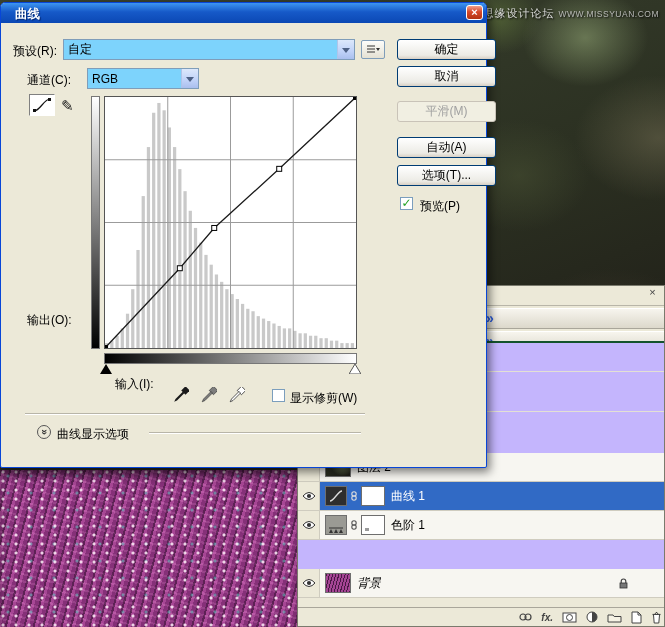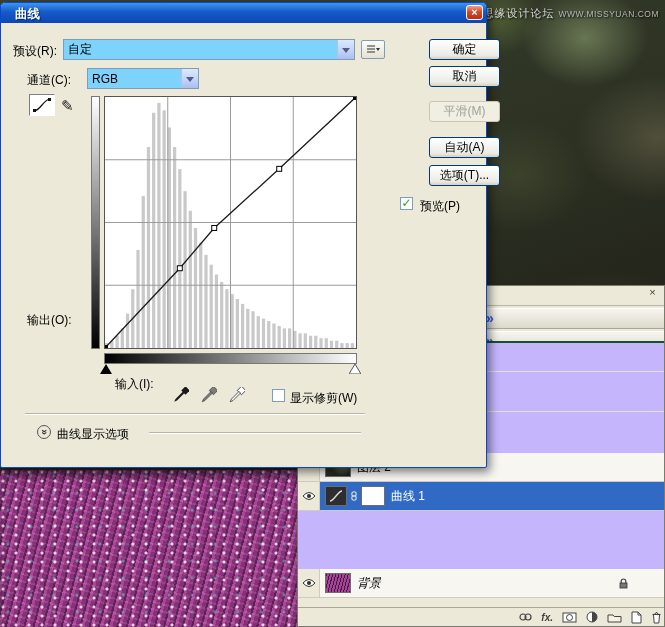--- a/index.html
+++ b/index.html
@@ -88,23 +88,23 @@
   .close-btn { position:absolute; right:3px; top:2px; width:17px; height:15px; border:1px solid #fff;
     border-radius:3px; background:linear-gradient(#f09e8b,#d6492a 45%,#b33312); color:#fff;
     font-weight:bold; font-size:11px; line-height:13px; text-align:center; cursor:pointer; }
   .dlg-label { position:absolute; white-space:nowrap; }
   .combo { position:absolute; height:21px; background:#7dd3fc; border:1px solid #7f9db9; display:flex;
     align-items:center; cursor:pointer; }
   .combo .combo-value { flex:1; padding-left:4px; overflow:hidden; white-space:nowrap; }
   .combo .combo-arrow { width:17px; height:100%; border-left:1px solid #b0c4e8;
     background:linear-gradient(#dce8fb,#c0d2f8 60%,#aabfee); display:flex; align-items:center; justify-content:center; }
   .combo .combo-arrow::after { content:""; border:4px solid transparent; border-top:5px solid #4d6185; margin-top:5px; }
-  .xp-btn { position:absolute; width:71px; height:21px; border:1px solid #003c74; border-radius:3px;
+  .xp-btn { position:absolute; width:99px; height:21px; border:1px solid #003c74; border-radius:3px;
     background:linear-gradient(#fff,#ecebe5 80%,#d8d0c4); font-size:12px; cursor:pointer;
-    font-family:inherit; color:#000;margin-left:32px; }
+    font-family:inherit; color:#000; }
   .xp-btn.disabled { border-color:#c9c3b8; color:#a0a0a0; background:#f1efe2; cursor:default; }
   .small-btn { position:absolute; width:24px; height:19px; border:1px solid #7f9db9; border-radius:2px;
     background:linear-gradient(#fdfdfb,#e4e1d3); display:flex; align-items:center; justify-content:center; cursor:pointer; }
   .checkbox { position:absolute; width:13px; height:13px; background:#fff; border:1px solid #7b9ebd;
     font-size:12px; line-height:11px; text-align:center; color:#21a121; font-weight:bold; cursor:pointer; }
   .tool-btn { position:absolute; width:26px; height:22px; background:#fff;
     border:1px solid; border-color:#808080 #fff #fff #808080; display:flex; align-items:center;
     justify-content:center; cursor:pointer; }
   .pencil-icon { position:absolute; font-size:15px; color:#222; cursor:pointer; }
   .vgrad { position:absolute; left:90px; top:93px; width:9px; height:253px;
@@ -174,20 +174,44 @@
         <span class="link-glyph">
           <svg width="10" height="10" viewBox="0 0 10 10">
               <circle cx="5" cy="3" r="2.2" fill="none" stroke="#ddd" stroke-width="1.1"></circle>
               <circle cx="5" cy="7" r="2.2" fill="none" stroke="#ddd" stroke-width="1.1"></circle>
             </svg>
         </span>
         <div class="mask-thumb"></div>
         <span class="layer-name">曲线 1</span>
       </div>
 
+      <div class="layer-row" style="top:168px">
+        <div class="eye-cell">
+          <svg width="14" height="10" viewBox="0 0 14 10">
+              <path d="M1 5 Q7 -2 13 5 Q7 12 1 5 Z" fill="#fff" stroke="#333" stroke-width="1"></path>
+              <circle cx="7" cy="5" r="2.1" fill="#333"></circle>
+            </svg>
+        </div>
+        <div class="thumb adj-levels" style="width:22px">
+          <svg width="16" height="10" viewBox="0 0 16 10">
+              <path d="M1 4 h14" stroke="#333" stroke-width="1"></path>
+              <path d="M3 5 l2 4 h-4 z M8 5 l2 4 h-4 z M13 5 l2 4 h-4 z" fill="#333"></path>
+            </svg>
+        </div>
+        <span class="link-glyph">
+          <svg width="10" height="10" viewBox="0 0 10 10">
+              <circle cx="5" cy="3" r="2.2" fill="none" stroke="#555" stroke-width="1.1"></circle>
+              <circle cx="5" cy="7" r="2.2" fill="none" stroke="#555" stroke-width="1.1"></circle>
+            </svg>
+        </span>
+        <div class="mask-thumb">
+            <span class="spot"></span>
+          </div>
+        <span class="layer-name">色阶 1</span>
+      </div>
 
 
       <div class="layer-row" style="top:226px">
         <div class="eye-cell">
           <svg width="14" height="10" viewBox="0 0 14 10">
               <path d="M1 5 Q7 -2 13 5 Q7 12 1 5 Z" fill="#fff" stroke="#333" stroke-width="1"></path>
               <circle cx="7" cy="5" r="2.1" fill="#333"></circle>
             </svg>
         </div>
         <div class="thumb fabric-mini"></div>

